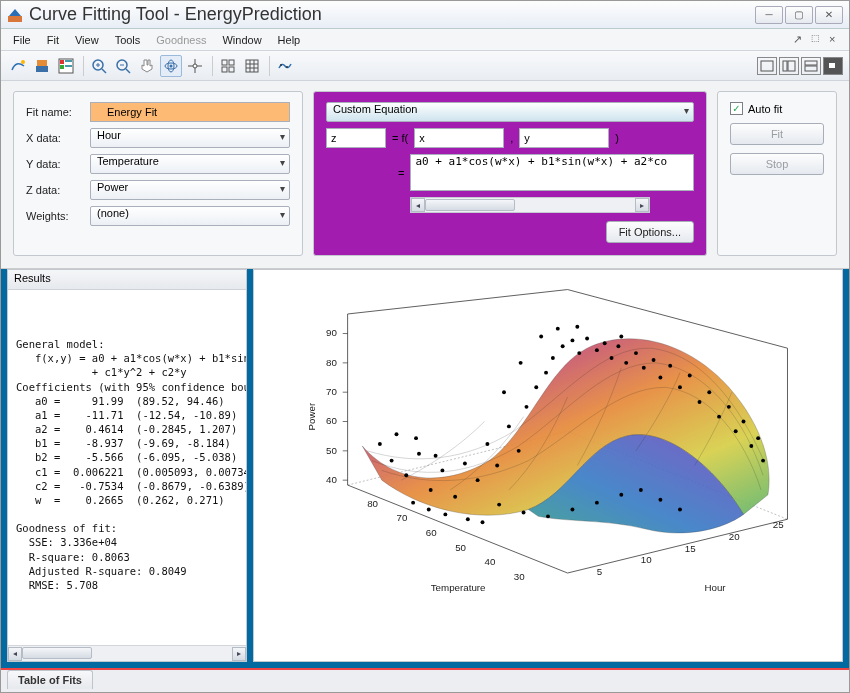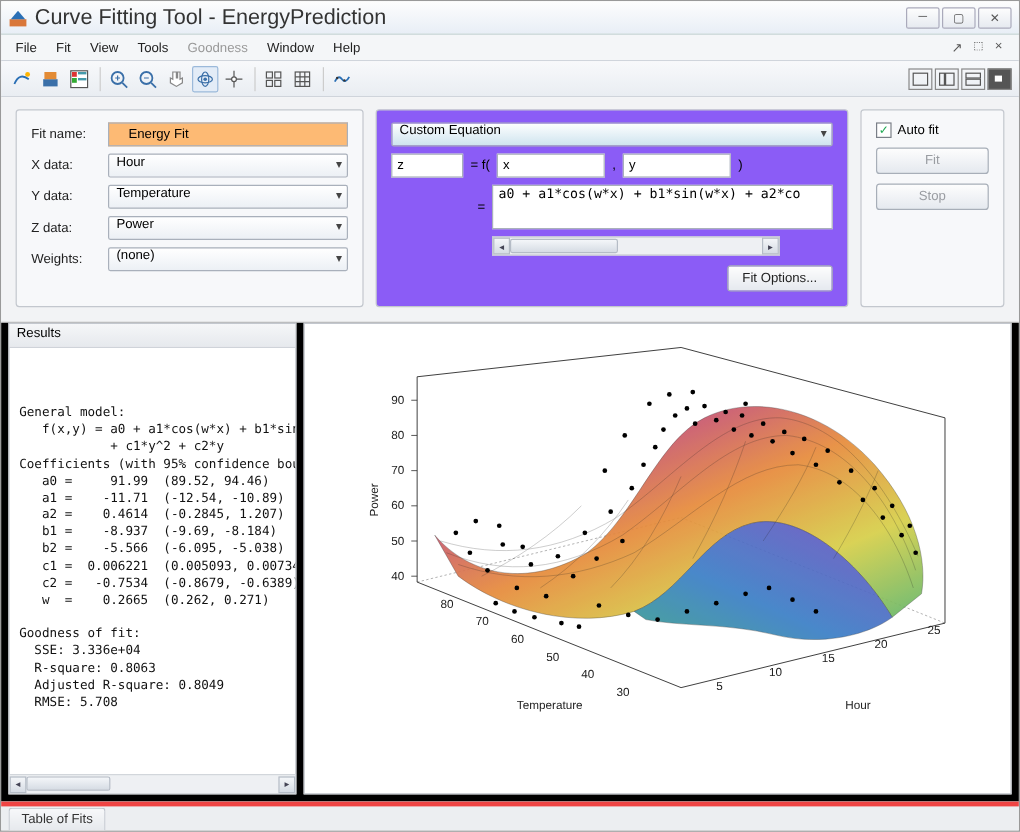--- a/index.html
+++ b/index.html
@@ -24,21 +24,21 @@
   .tool-btn { width: 22px; height: 22px; margin-right: 2px; display: flex; align-items: center; justify-content: center; border: 1px solid transparent; border-radius: 2px; }
   .tool-btn.checked { background:#e3ecf7; border-color:#9bb9da; }
   .tool-sep { width: 1px; height: 20px; background: #ccc; margin: 0 4px; }
   .toolbar-spacer { flex: 1; }
   .layout-icons { display: flex; gap: 2px; }
   .layout-btn { width: 20px; height: 18px; border: 1px solid #888; display: flex; align-items: center; justify-content: center; }
   .layout-btn.active { background: #555; color:#fff; }
   
   .config-panel { background: #f2f3f5; border-bottom: 1px solid #ccc; padding: 10px 12px 12px 12px; display: flex; gap: 10px; }
   .config-left { border: 1px solid #c3c7ce; background: #f7f8fa; border-radius: 3px; padding: 10px 12px 12px 12px; width: 290px; }
-  .config-mid { border: 1px solid #c3c7ce; background: #8b5cf6; border-radius: 3px; padding: 10px 12px 12px 12px; flex: 1; }
+  .config-mid { border: 1px solid #c3c7ce; background: #a21caf; border-radius: 3px; padding: 10px 12px 12px 12px; flex: 1; }
   .config-right { border: 1px solid #c3c7ce; background: #f7f8fa; border-radius: 3px; padding: 10px 12px 12px 12px; width: 120px; display:flex; flex-direction:column; gap:8px; align-items:stretch;}
   
   .form-row { display: flex; align-items: center; margin-bottom: 6px; gap: 8px; }
   .form-label { width: 56px; color: #222; }
   .text-input { height: 20px; border: 1px solid #a9b0bb; background: #fdba74; padding: 0 16px; font-size: 11px; flex: 1; }
   .dropdown { height: 20px; border: 1px solid #a9b0bb; background: linear-gradient(#fff,#ecf0f5); padding: 0 18px 0 6px; font-size: 11px; flex: 1; position: relative; border-radius:2px;}
   .dropdown::after { content: "▾"; position: absolute; right: 4px; top: 2px; color: #444; font-size: 10px; }
   .dropdown.wide { background: linear-gradient(#fdfefe,#cfe4ef); }
   
   .eq-row { display: flex; align-items: center; gap: 6px; margin-bottom: 6px;}
@@ -47,33 +47,33 @@
   .hscroll { height:16px; border:1px solid #c6cad1; background:#eef0f3; position:relative; display:flex; align-items:center; }
   .hscroll .thumb { position:absolute; left:14px; top:1px; height:12px; width:90px; background:linear-gradient(#f4f6f9,#d6dce4); border:1px solid #b5bcc6; border-radius:2px;}
   .hscroll .arrow { width:14px; height:14px; background:linear-gradient(#f4f6f9,#d6dce4); border:1px solid #b5bcc6; display:flex;align-items:center;justify-content:center; font-size:8px; color:#445;}
   .hscroll .arrow.right { margin-left:auto; }
   
   .btn { height:22px; padding:0 12px; background:linear-gradient(#fdfdfd,#e5e9ef); border:1px solid #a7aeb8; border-radius:3px; font-size:11px; color:#222; }
   .btn:disabled { color:#9a9da2; }
   .checkbox-row { display:flex; align-items:center; gap:5px;}
   .checkbox { width:13px; height:13px; border:1px solid #7a7f88; background:#fff; display:flex; align-items:center; justify-content:center; font-size:10px; color:#2a5; }
   
-  .main-area { flex:1; display:flex; background:#000000; padding:0 6px 6px 6px; gap:6px; min-height:0;}
+  .main-area { flex:1; display:flex; background:#0369a1; padding:0 6px 6px 6px; gap:6px; min-height:0;}
   .results-panel { width:240px; border:1px solid #c3c7ce; background:#fff; display:flex; flex-direction:column; }
   .results-header { height:20px; background:linear-gradient(#f5f6f8,#e6e9ed); border-bottom:1px solid #cfd3d9; padding:2px 6px; font-size:11px; }
   .results-body { flex:1; padding:6px 8px; font-family: "Consolas", monospace; font-size:10.5px; line-height:1.35; color:#111; overflow:hidden; white-space:pre;margin-top:41px; }
   .results-scroll { height:16px; border-top:1px solid #d2d6db; background:#eef0f3; display:flex; align-items:center; position:relative;}
   .results-scroll .thumb { position:absolute; left:14px; top:1px; height:12px; width:70px; background:linear-gradient(#f4f6f9,#d6dce4); border:1px solid #b5bcc6; border-radius:2px;}
   .results-scroll .arrow { width:14px; height:14px; background:linear-gradient(#f4f6f9,#d6dce4); border:1px solid #b5bcc6; display:flex;align-items:center;justify-content:center; font-size:8px; color:#445;}
   .results-scroll .arrow.right{ margin-left:auto;}
   
   .plot-panel { flex:1; border:1px solid #c3c7ce; background:#fff; position:relative; overflow:hidden;}
   .plot-panel svg { width:100%; height:100%; }
   
-  .bottom-tabs { height:24px; background:#eceef1; border-top:4px solid #ef4444; display:flex; align-items:flex-end; padding:0 6px;}
+  .bottom-tabs { height:24px; background:#eceef1; border-top:2px solid #ef4444; display:flex; align-items:flex-start; padding:0 6px;font-weight:bold;}
   .tab { padding:3px 10px; border:1px solid #bfc4cc; border-bottom:none; background:linear-gradient(#f7f8fa,#e6e9ed); border-radius:3px 3px 0 0; font-size:11px; color:#333;}
 </style>
 </head>
 <body>
 
 <div class="window">
 
   <div class="titlebar">
     <span class="titlebar-icon">
       <svg viewBox="0 0 16 16">

